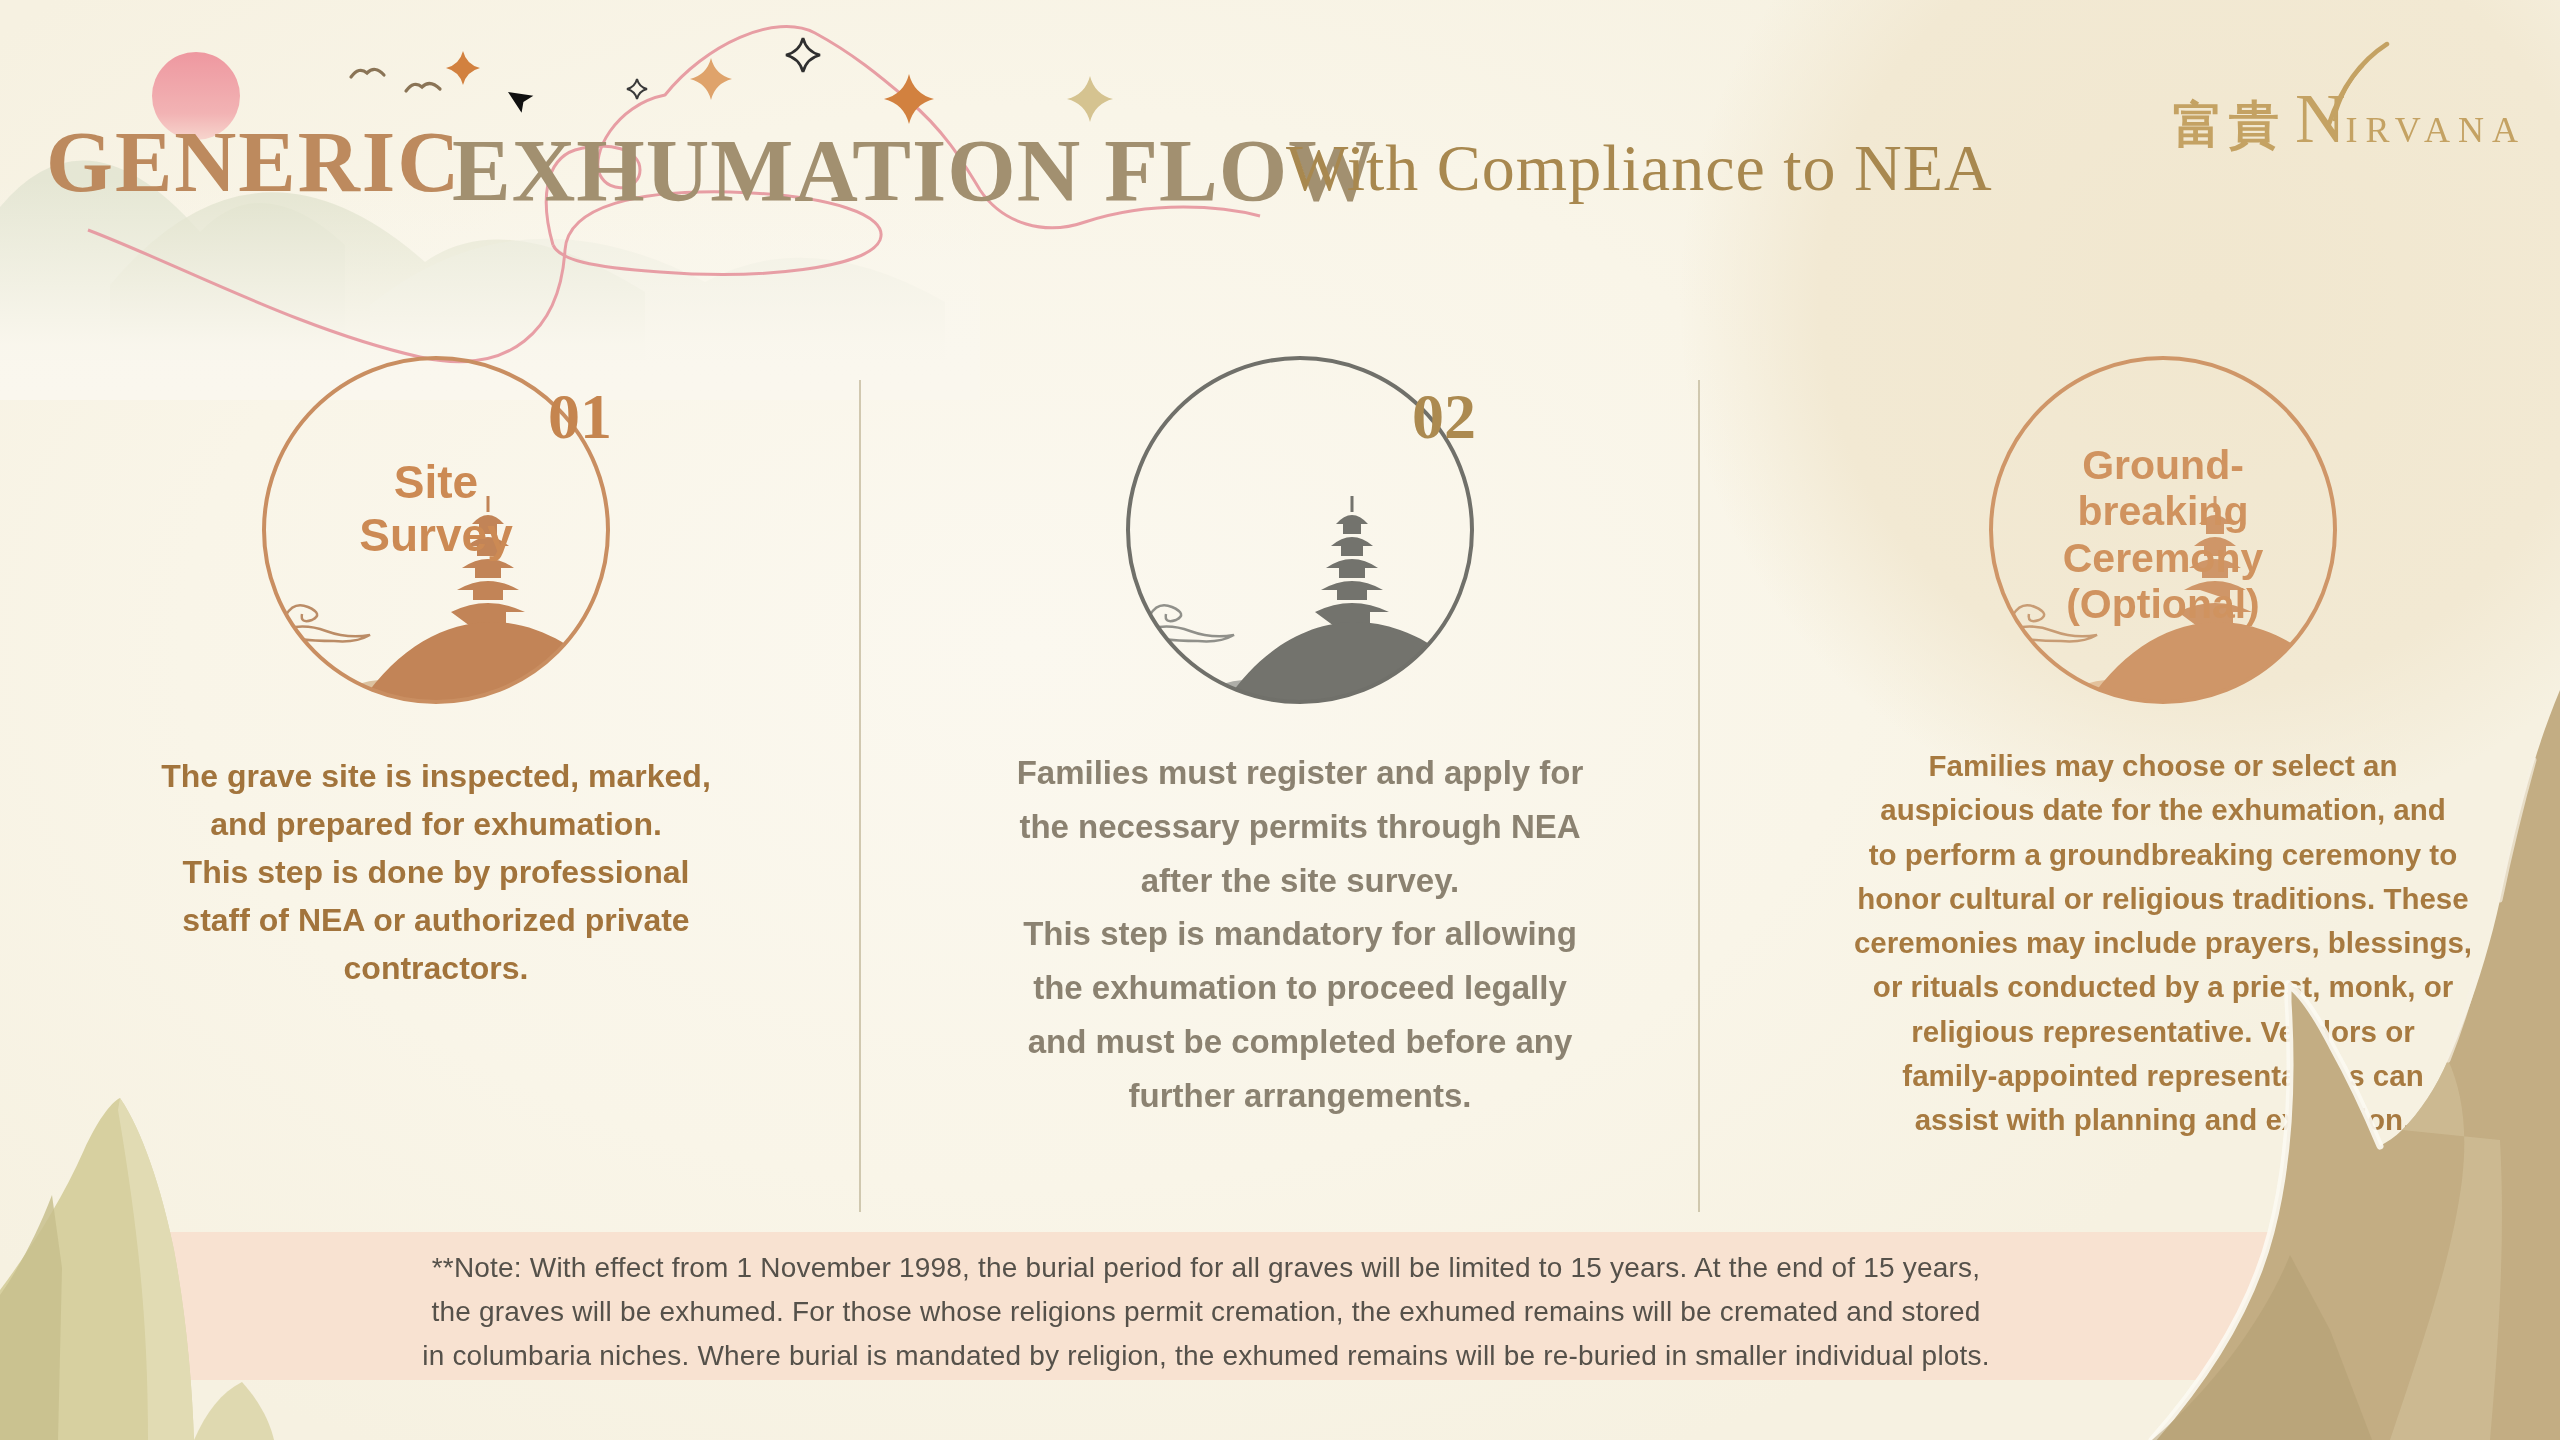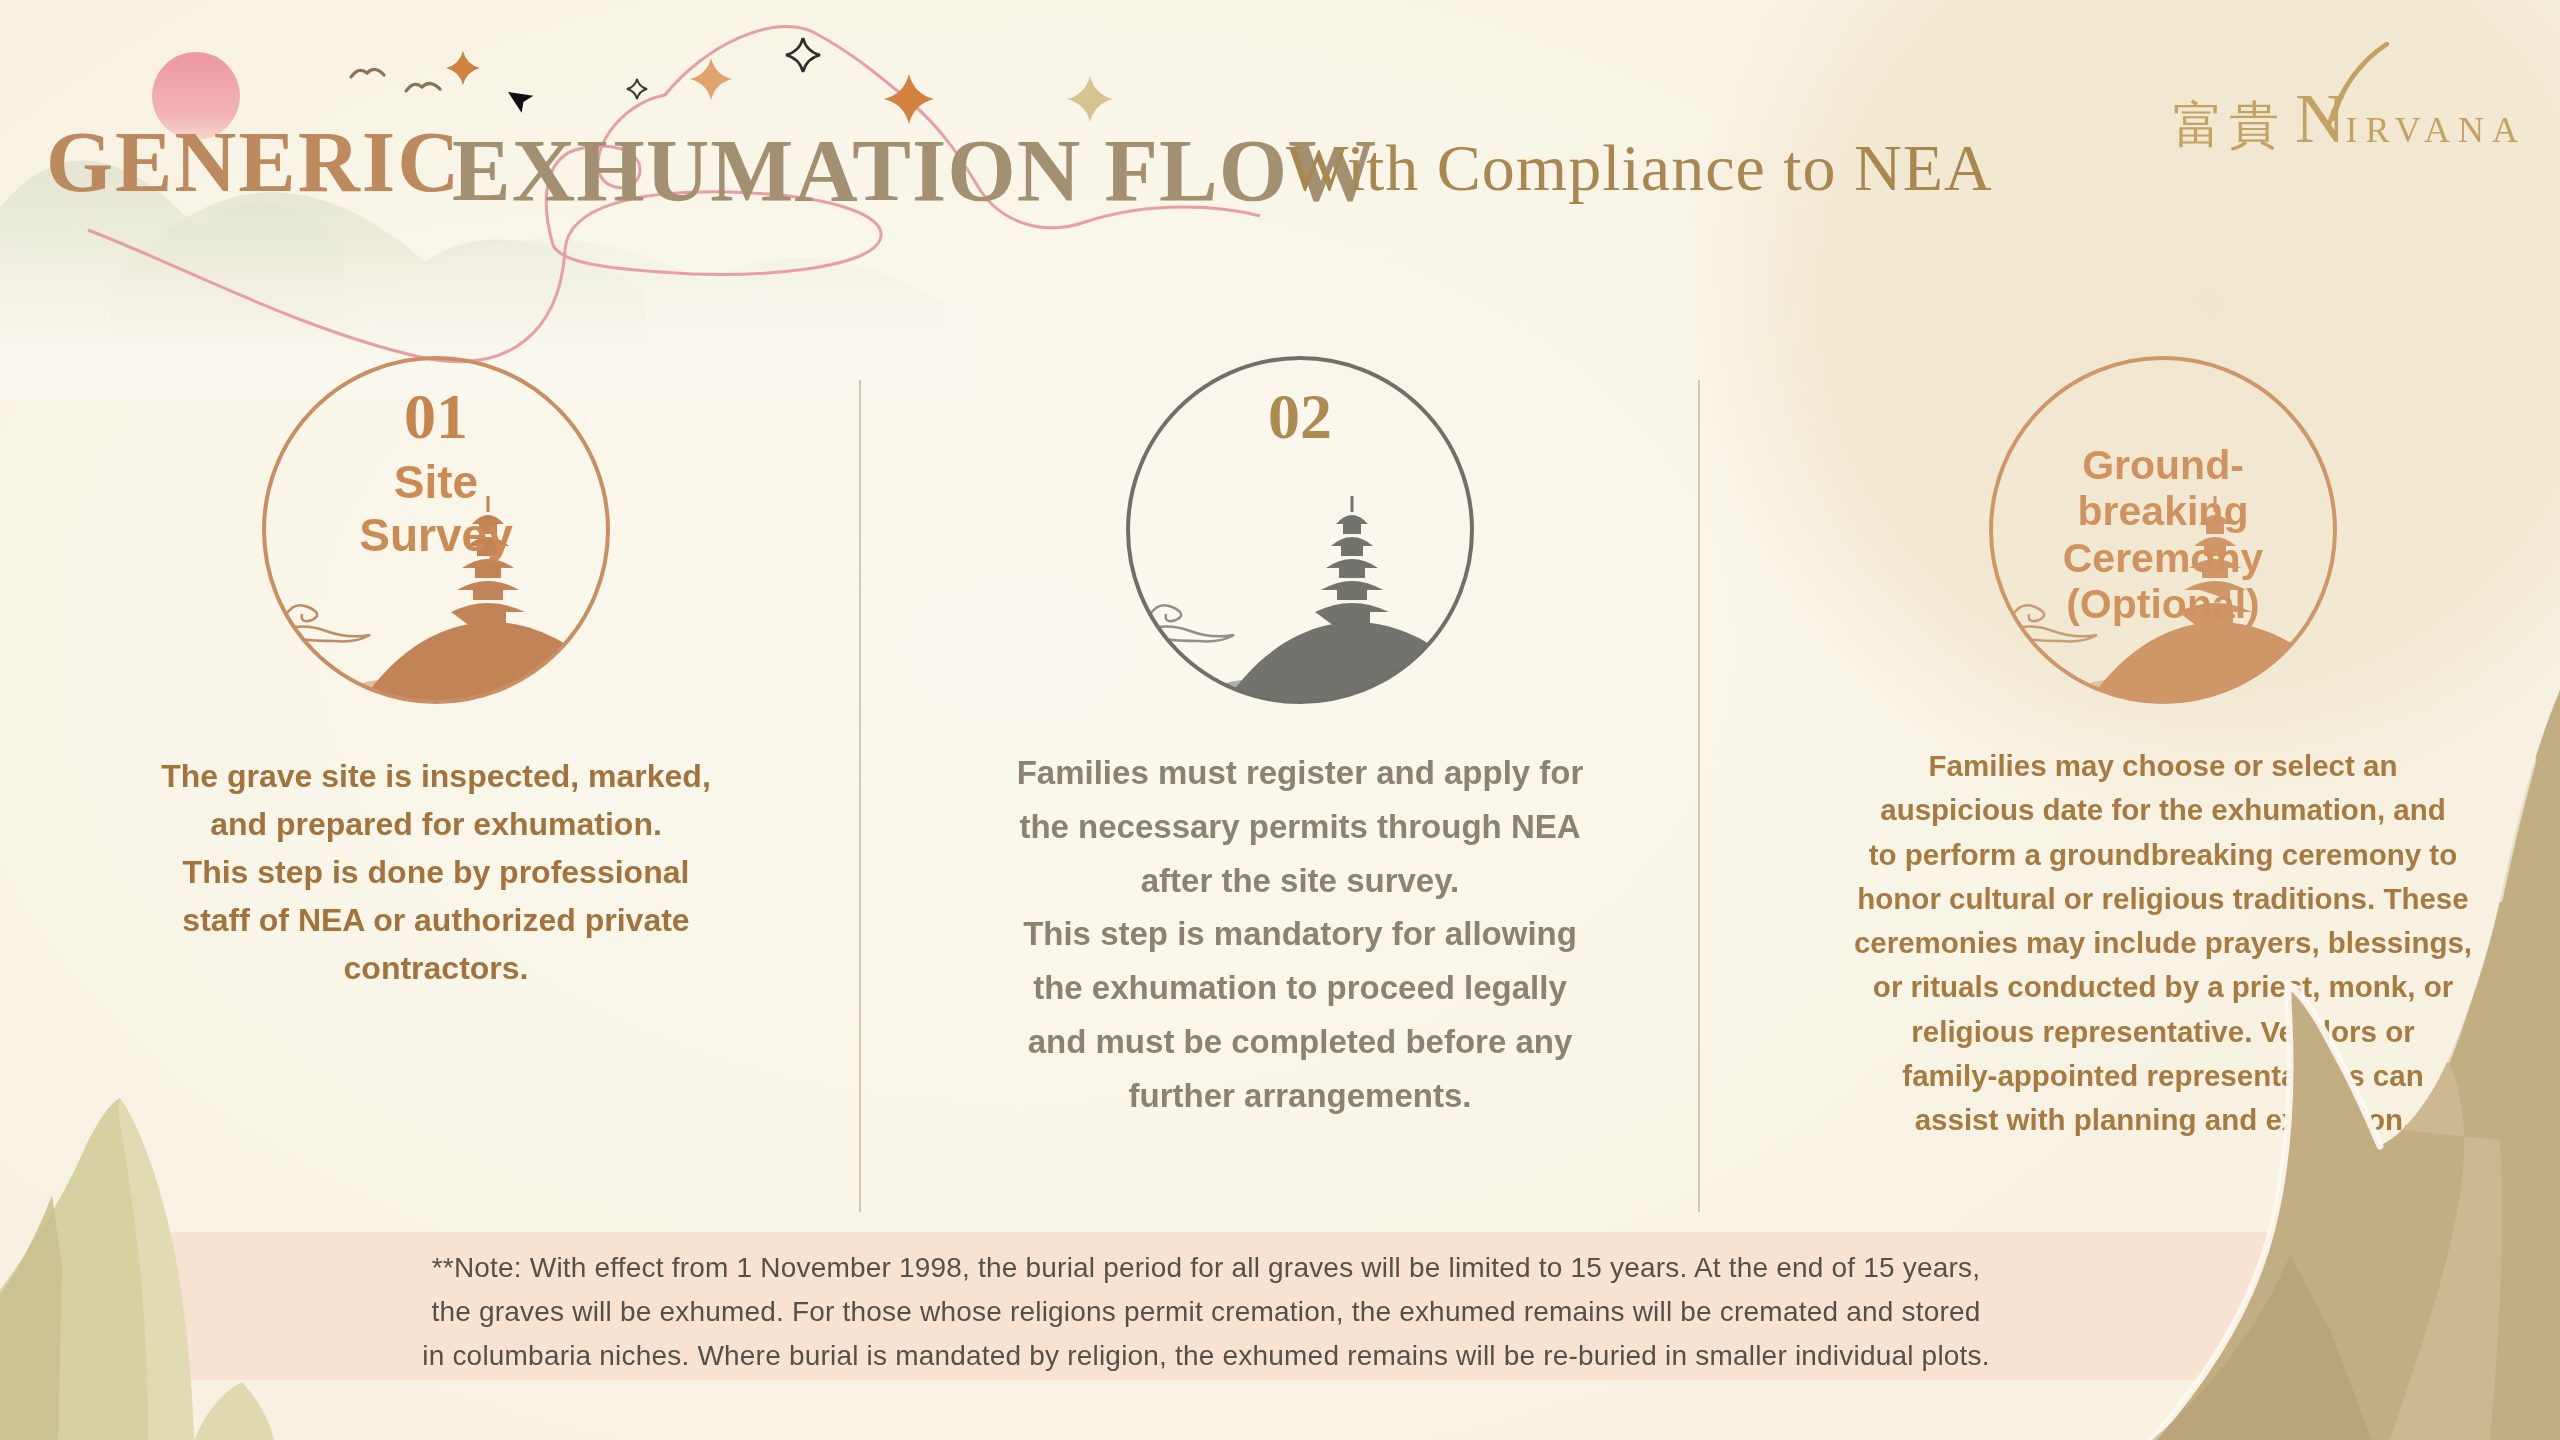--- a/index.html
+++ b/index.html
@@ -24,33 +24,33 @@
     font-size:88px;letter-spacing:1px;color:#a29070;
   }
   .title-suffix{
     left:1286px;top:130px;
     font-family:"Liberation Serif", serif;font-weight:normal;
     font-size:66px;letter-spacing:1px;color:#a8884f;
   }
 
   
   .brand{right:34px;top:84px;display:flex;align-items:baseline;color:#c4a263;}
-  .brand-cn{font-size:50px;font-weight:normal;letter-spacing:6px;font-family:"DejaVu Sans", sans-serif;}
+  .brand-cn{font-size:50px;font-weight:bold;letter-spacing:6px;font-family:"DejaVu Sans", sans-serif;}
   .brand-n{font-family:"Liberation Serif", serif;font-size:70px;line-height:1;position:relative;margin-left:10px;}
   .brand-rest{font-family:"Liberation Serif", serif;font-size:36px;letter-spacing:8px;}
   .brand-leaf{position:absolute;left:26px;top:-44px;}
 
   
   .stage{position:absolute;top:354px;width:352px;height:352px;}
   .stage1{--ring:#c98e61;--num:#c5854f;--title:#cc8a54;--art:#c28457;--art2:#dcc2a0;--cloud:#bb8c66;}
   .stage2{--ring:#70706a;--num:#ac8a50;--title:#a78b52;--art:#73736d;--art2:#aeaea8;--cloud:#90908a;}
   .stage3{--ring:#cf9668;--num:#bf8951;--title:#d0935f;--art:#cf9668;--art2:#e3c19c;--cloud:#c89c74;}
   .stage .medallion{position:absolute;left:0;top:0;}
   .stage-num{
-    position:absolute;left:0;top:26px;width:100%;text-align:center;
+    position:absolute;left:0;top:26px;width:100%;text-align:right;
     font-family:"Liberation Serif", serif;font-weight:bold;font-size:64px;color:var(--num);
   }
   .stage-title{
     position:absolute;left:0;top:102px;width:100%;text-align:center;
     font-weight:bold;font-size:46px;line-height:1.16;color:var(--title);white-space:pre-line;
   }
   .stage3 .stage-title{top:88px;font-size:41px;line-height:1.13;}
 
   
   .desc{

